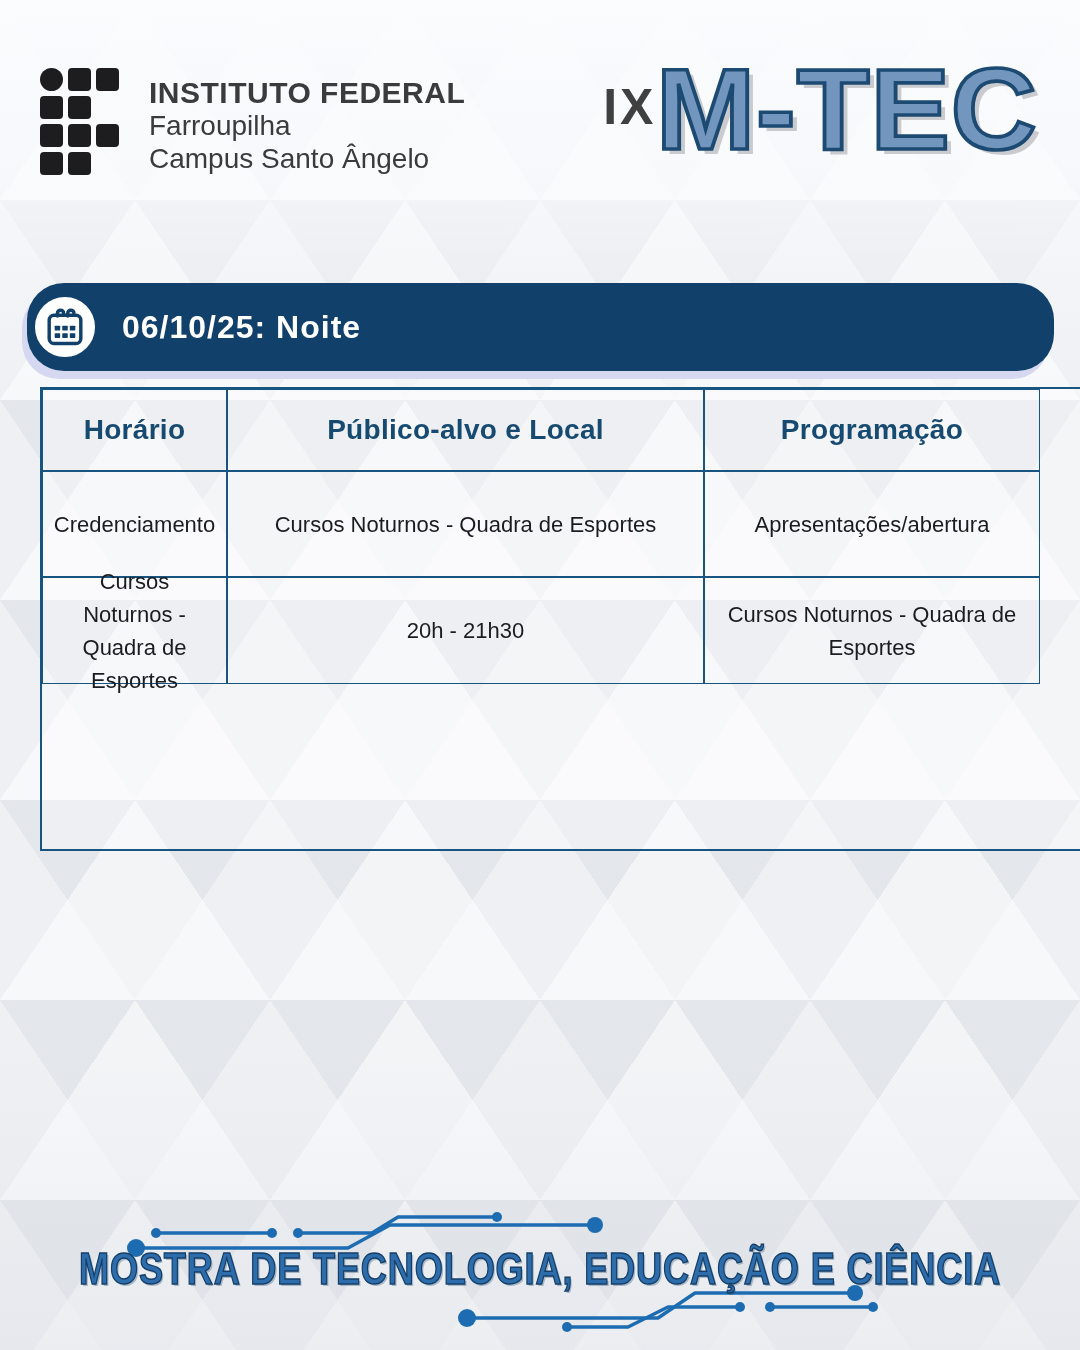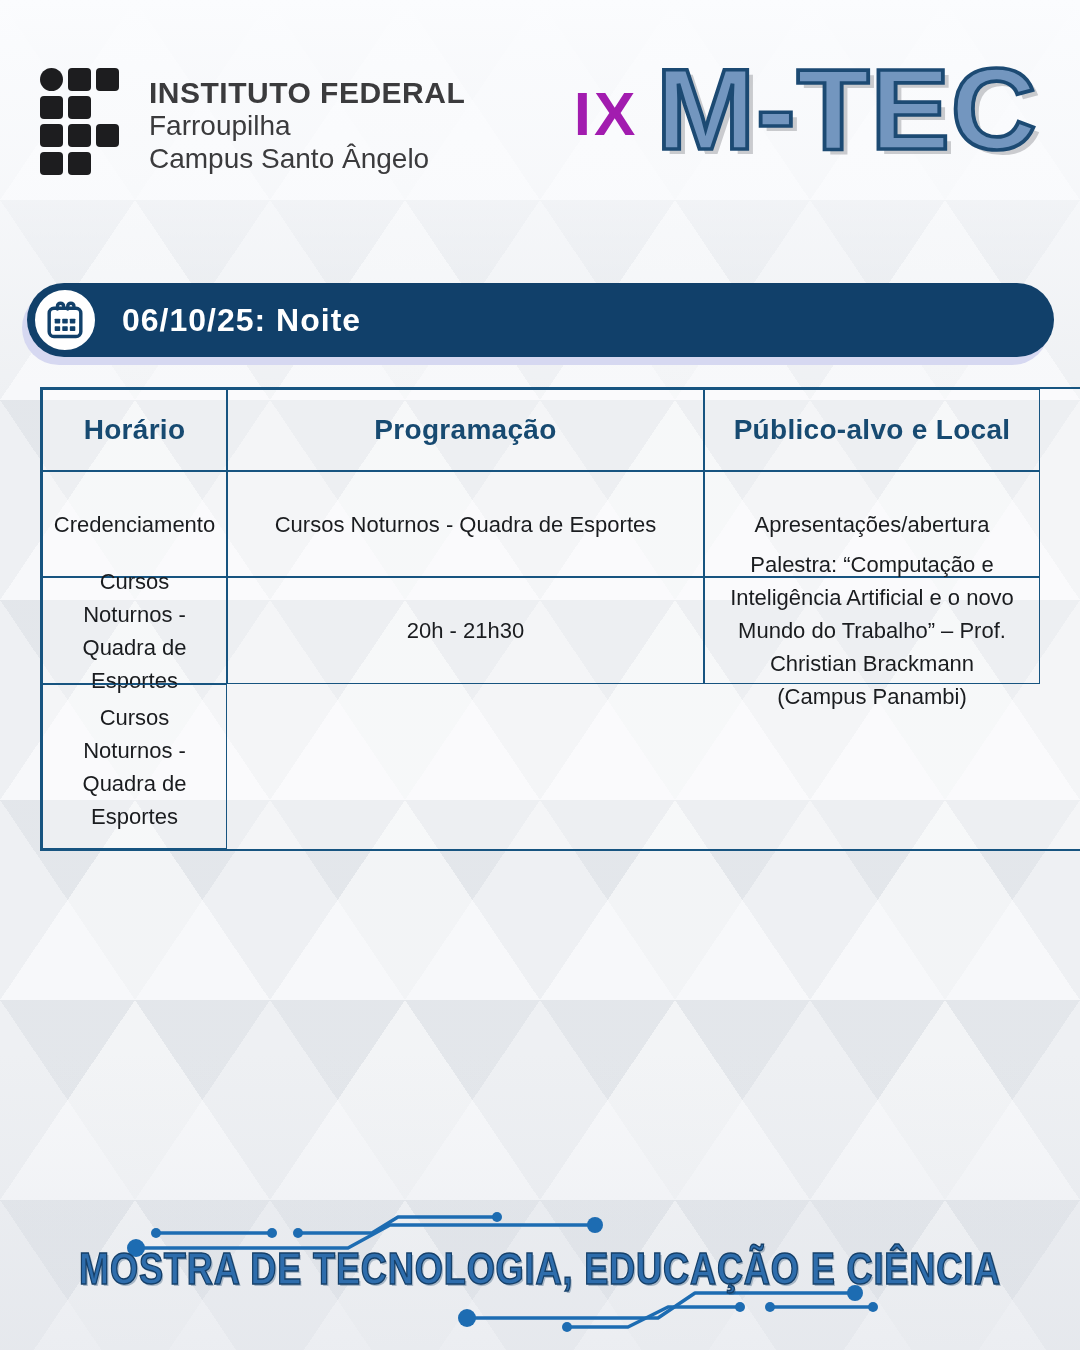--- a/index.html
+++ b/index.html
@@ -26,35 +26,35 @@
   .if-cell{ background:#1d1d1f; border-radius:4px; }
   .if-cell.circle{ border-radius:50%; }
   .if-cell.empty{ background:transparent; }
   .if-text{ padding-top:12px; color:#3b3b3d; }
   .if-name{ font-size:30px; font-weight:bold; letter-spacing:.5px; line-height:1.1; }
   .if-sub{ font-size:28px; font-weight:400; line-height:1.18; }
 
   
   .event-logo{ top:52px; right:26px; display:flex; align-items:flex-start; }
   .event-edition{
-    font-size:62px; font-weight:bold; color:#a21caf;
-    letter-spacing:3px; margin-top:26px; margin-right:18px;
+    font-size:50px; font-weight:bold; color:#404040;
+    letter-spacing:3px; margin-top:26px; margin-right:0;
   }
   .event-name{
     font-size:124px; font-weight:bold; letter-spacing:1px;
     color:#7396bf;
     -webkit-text-stroke:4px #1c4a73;
     text-shadow:6px 6px 0 rgba(130,132,138,.4);
     transform:scale(.96,.92); transform-origin:top left;
     line-height:1;
   }
 
   
   .banner{
-    top:283px; left:27px; width:1027px; height:74px;
+    top:283px; left:27px; width:1027px; height:88px;
     background:#11406a; border-radius:37px;
     box-shadow:-5px 8px 0 #d6d8f1;
     display:flex; align-items:center;
   }
   .banner-icon-wrap{
     width:66px; height:66px; border-radius:50%;
     background:#ffffff; margin-left:5px;
     display:flex; align-items:center; justify-content:center;
     border:3px solid #11406a;
   }
@@ -142,31 +142,30 @@
         <rect x="28" y="41" width="8" height="7" rx="1"></rect>
         <rect x="39" y="41" width="8" height="7" rx="1"></rect>
       </g>
     </svg>
   </div>
   <div class="banner-label">06/10/25: Noite</div>
 </div>
 
 <div class="abs sched">
   <div class="cell head">Horário</div>
+  <div class="cell head">Público-alvo e Local</div>
   <div class="cell head">Programação</div>
-  <div class="cell head">Público-alvo e Local</div>
 
   <div class="cell body">Credenciamento</div>
   <div class="cell body">Cursos Noturnos - Quadra de Esportes</div>
 
   <div class="cell body">Apresentações/abertura</div>
   <div class="cell body">Cursos Noturnos - Quadra de Esportes</div>
 
   <div class="cell body">20h - 21h30</div>
-  <div class="cell body">Palestra: “Computação e Inteligência Artificial e o novo Mundo do Trabalho” – Prof. Christian Brackmann (Campus Panambi)</div>
   <div class="cell body">Cursos Noturnos - Quadra de Esportes</div>
 </div>
 
 <svg class="abs circuits" viewBox="0 0 1080 150" aria-hidden="true">
   <g stroke="#1d6cb2" stroke-width="3.5" fill="#1d6cb2" stroke-linejoin="round">
 
     <polyline points="136,48 348,48 390,25 595,25" fill="none"></polyline>
     <circle cx="136" cy="48" r="9" stroke="none"></circle>
     <circle cx="595" cy="25" r="8" stroke="none"></circle>
     <polyline points="298,33 372,33 398,17 497,17" fill="none"></polyline>

